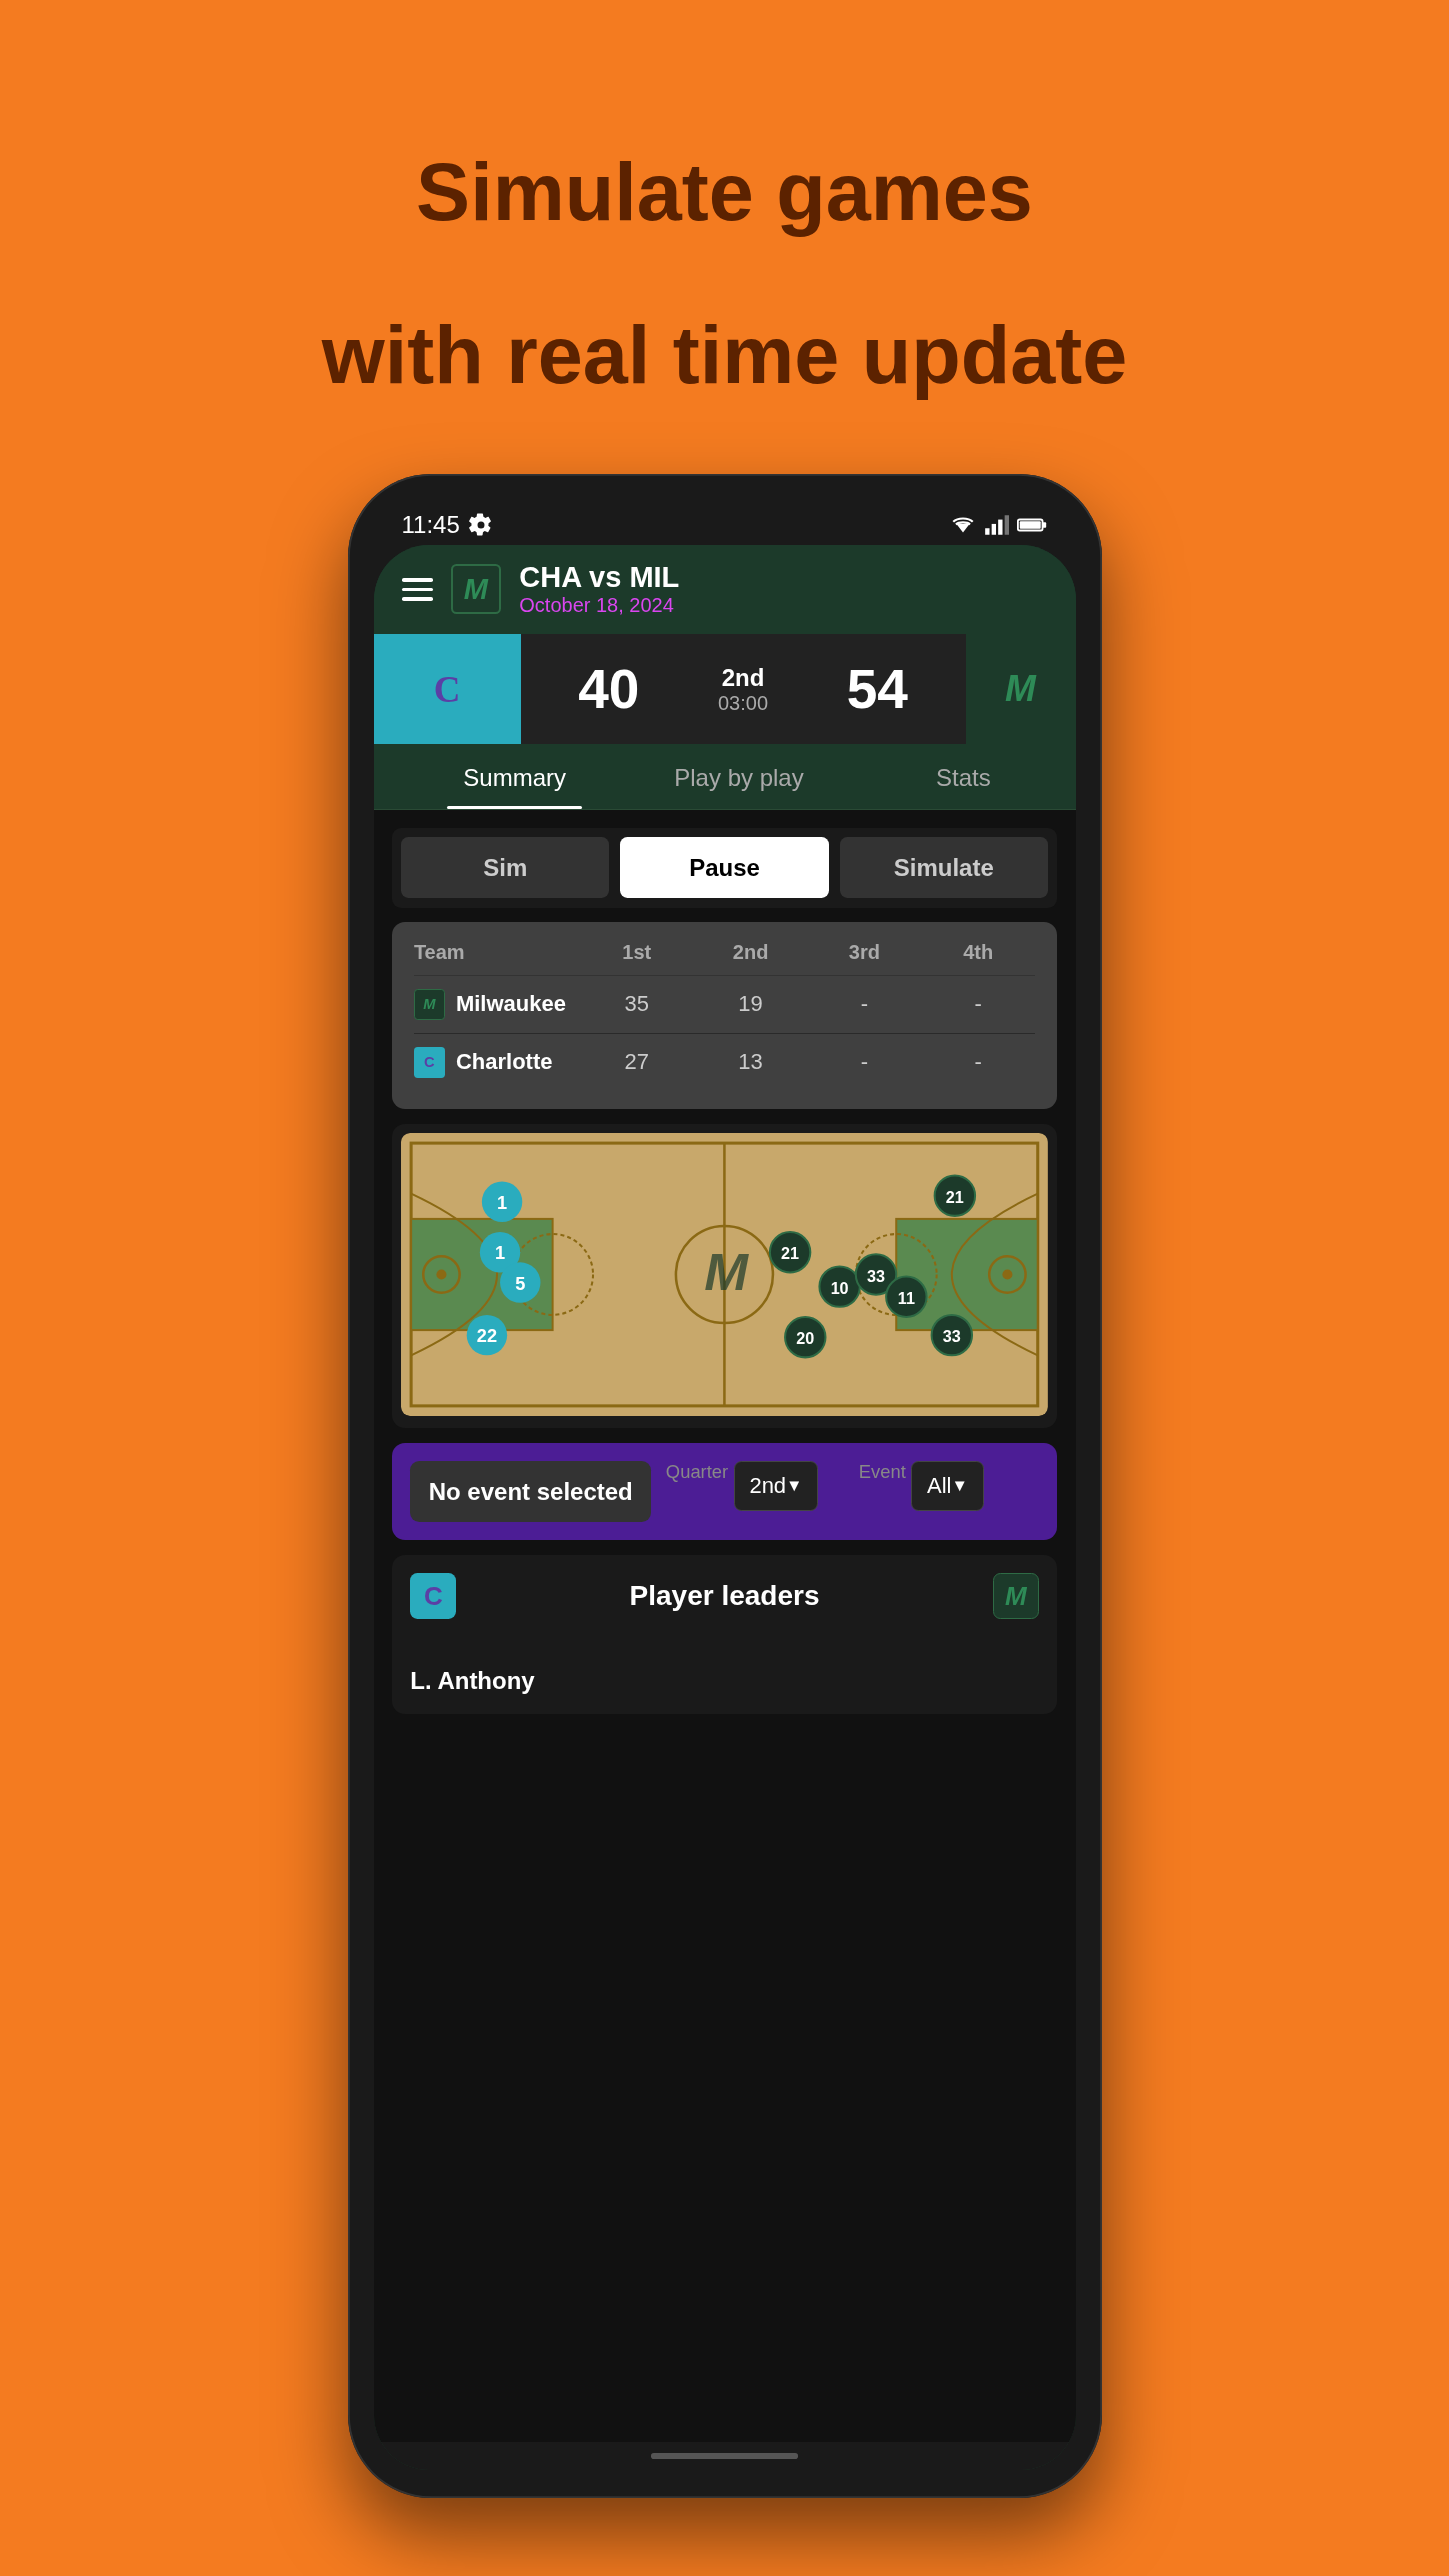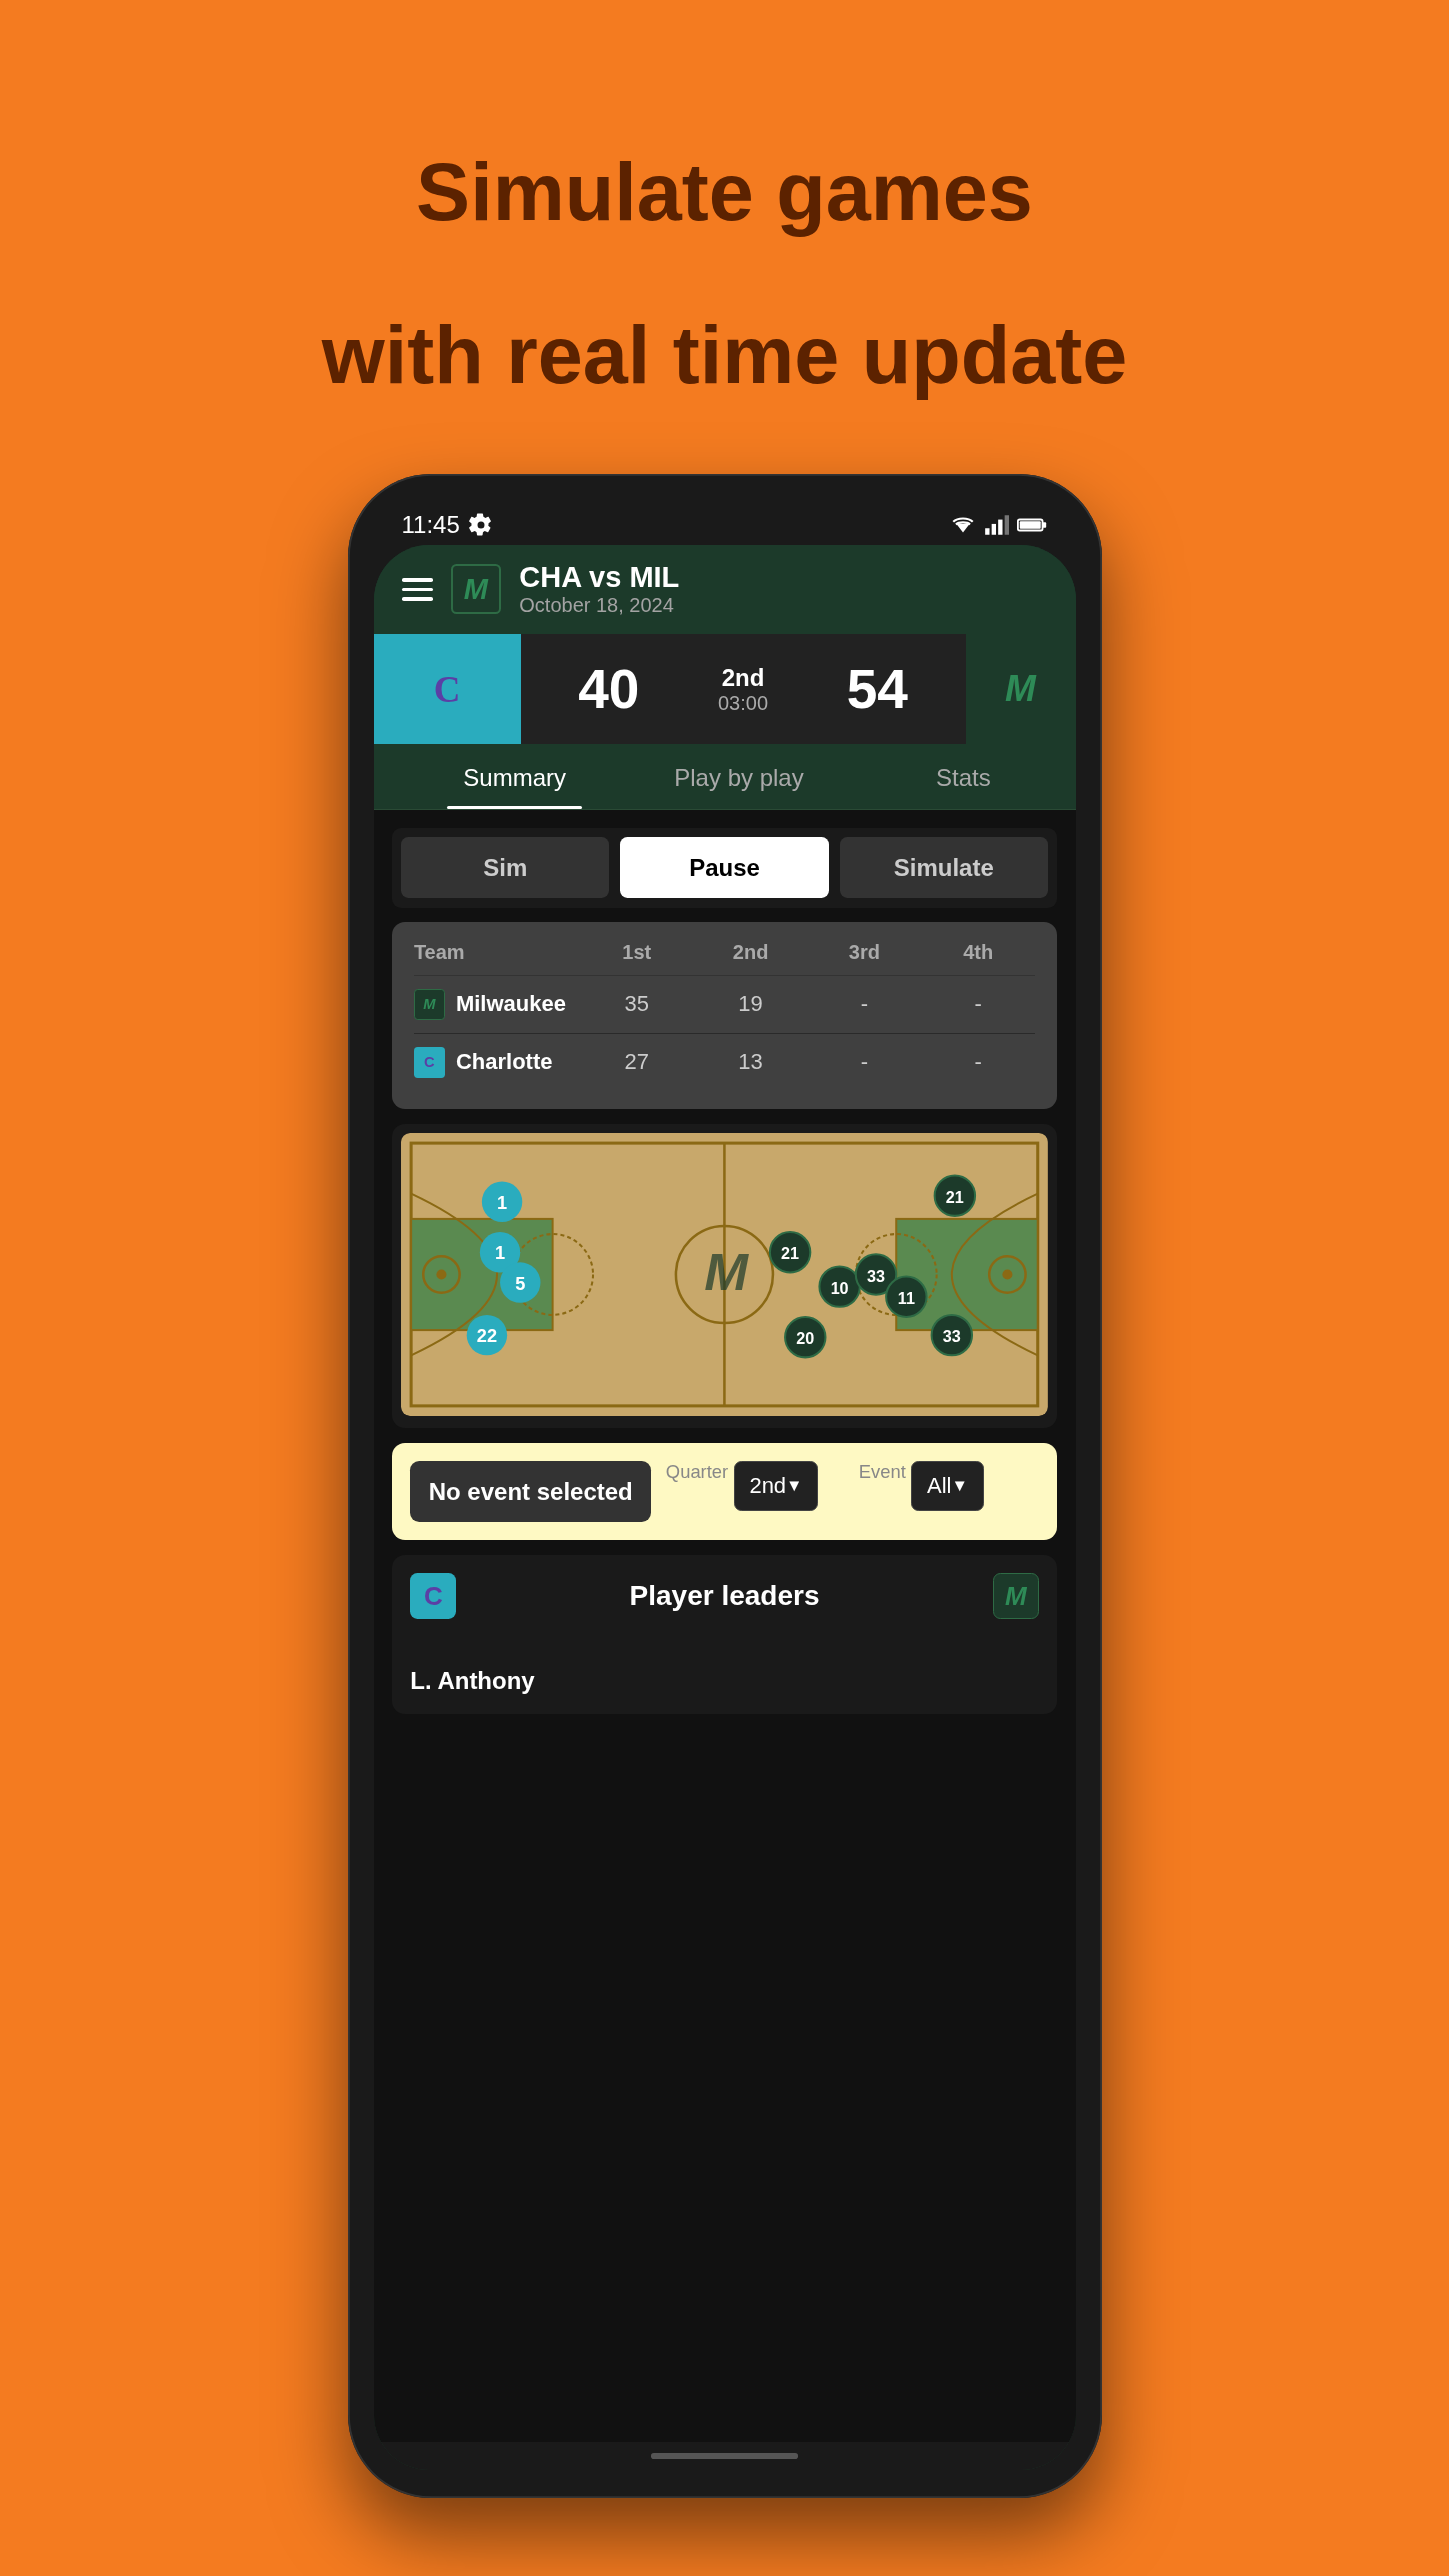--- a/index.html
+++ b/index.html
@@ -90,21 +90,21 @@
       justify-content: center;
       background: #1C3A2A;
     }
     .header-text { flex: 1; }
     .header-matchup {
       color: white;
       font-size: 29px;
       font-weight: 700;
     }
     .header-date {
-      color: #a3a3a3;
+      color: #d946ef;
       font-size: 20px;
     }
 
     
     .score-section {
       display: flex;
       align-items: center;
       background: #1C3A2A;
     }
     .team-icon-left {
@@ -272,21 +272,21 @@
       padding: 9.2px;
       overflow: hidden;
     }
     .court-svg {
       width: 100%;
       border-radius: 9.2px;
     }
 
     
     .event-selector {
-      background: #fef9c3;
+      background: #4c1d95;
       border-radius: 13px;
       padding: 18.4px;
       display: flex;
       gap: 14.7px;
       align-items: flex-start;
     }
     .no-event-box {
       background: #333;
       border-radius: 9.2px;
       padding: 14.7px 18.4px;

